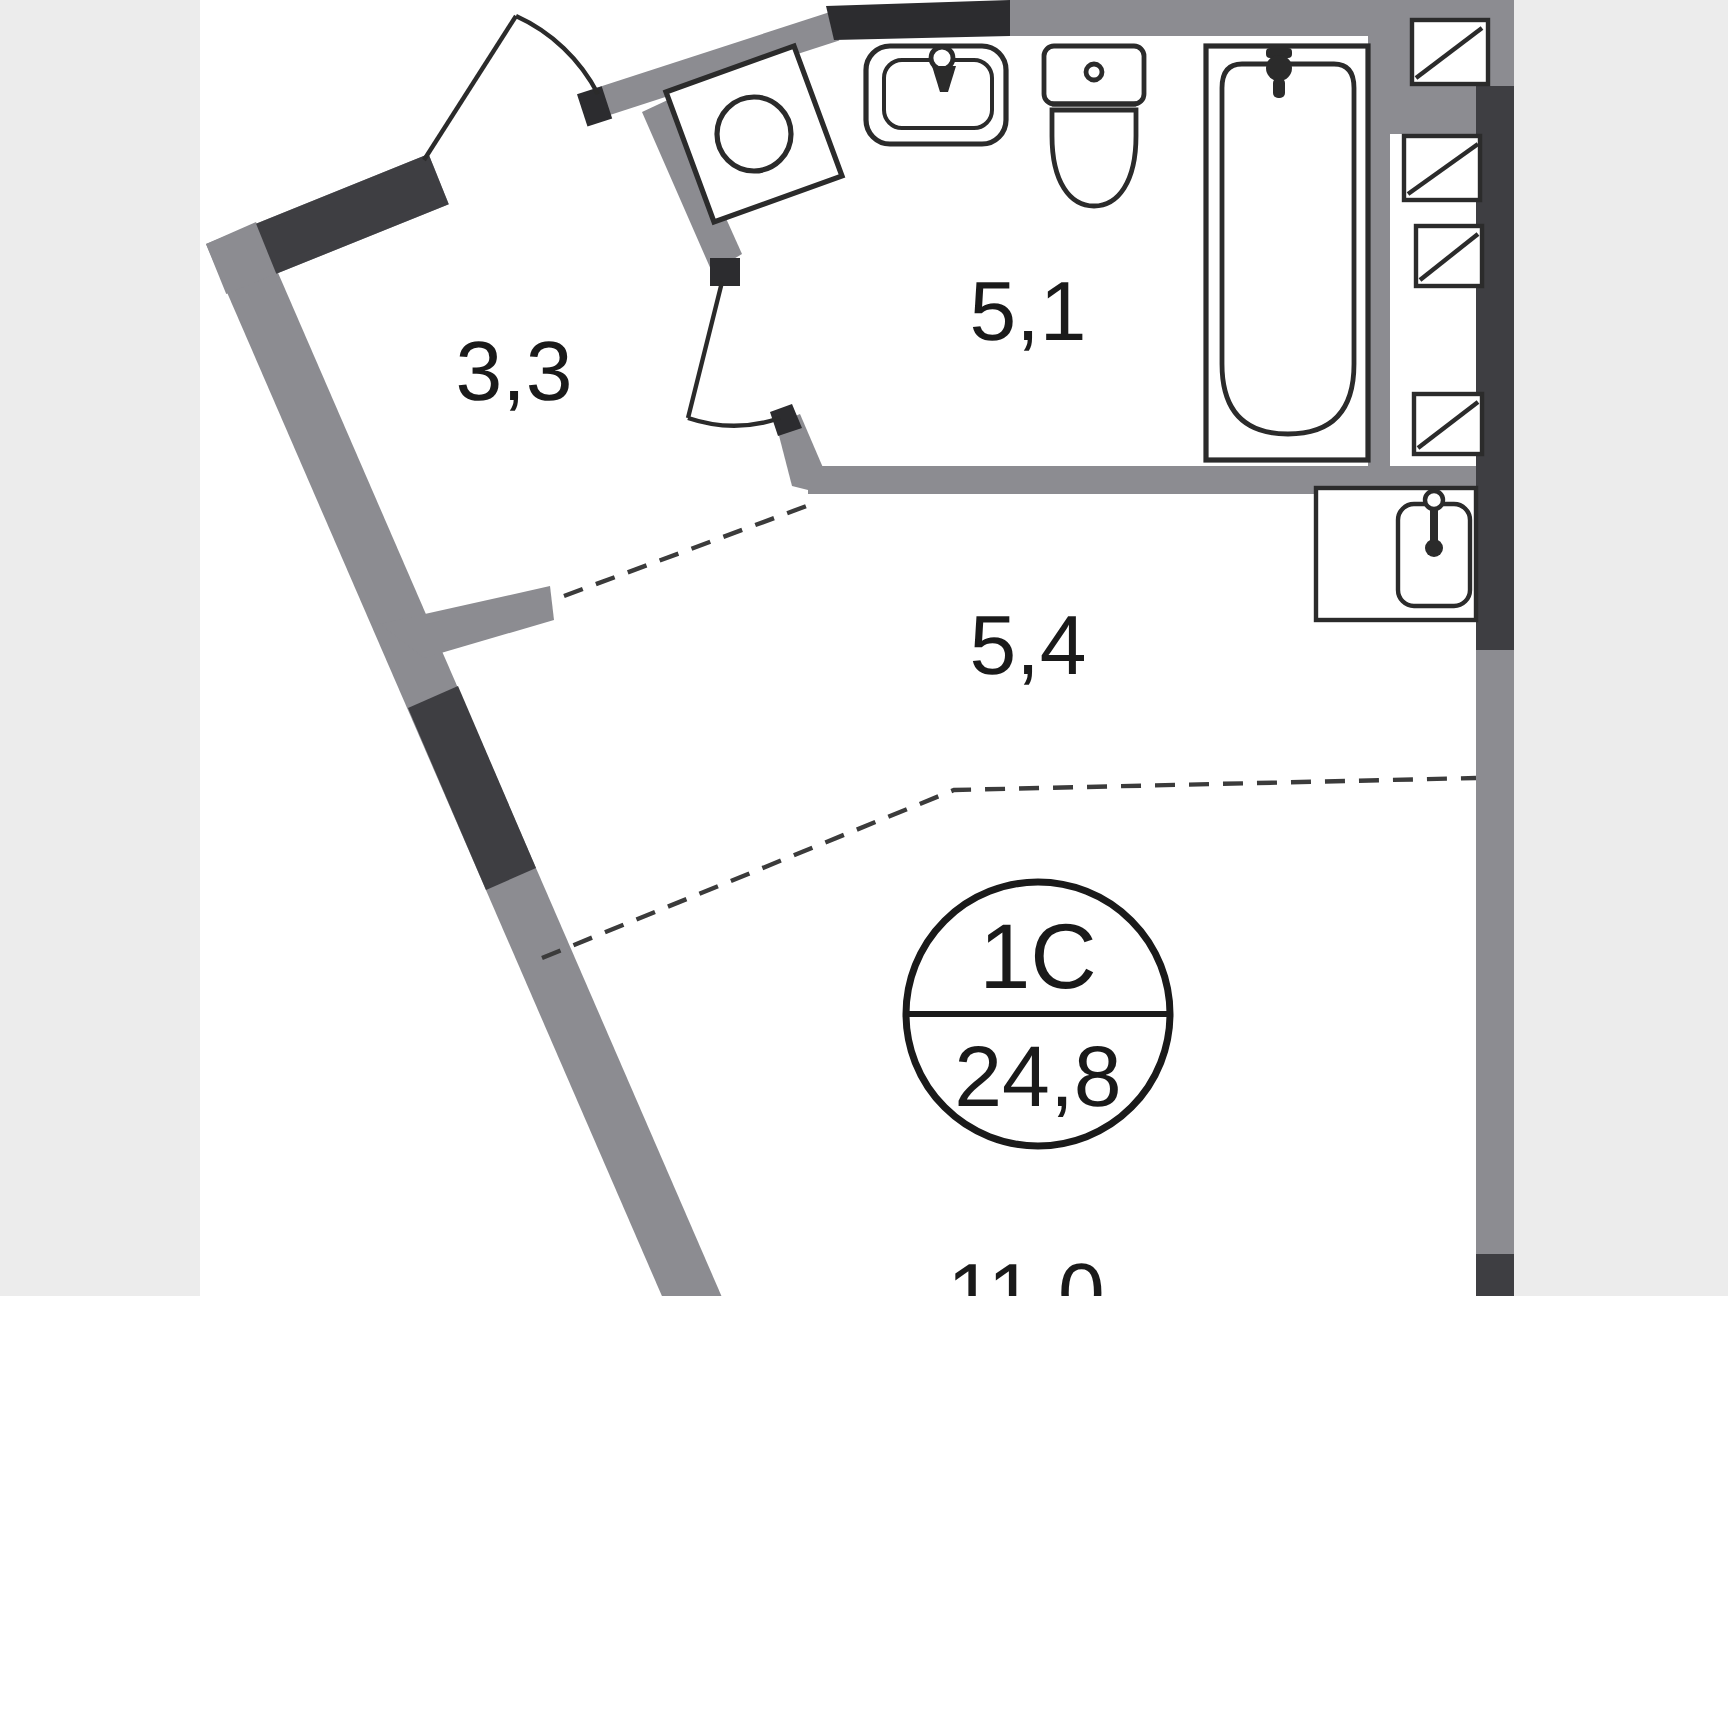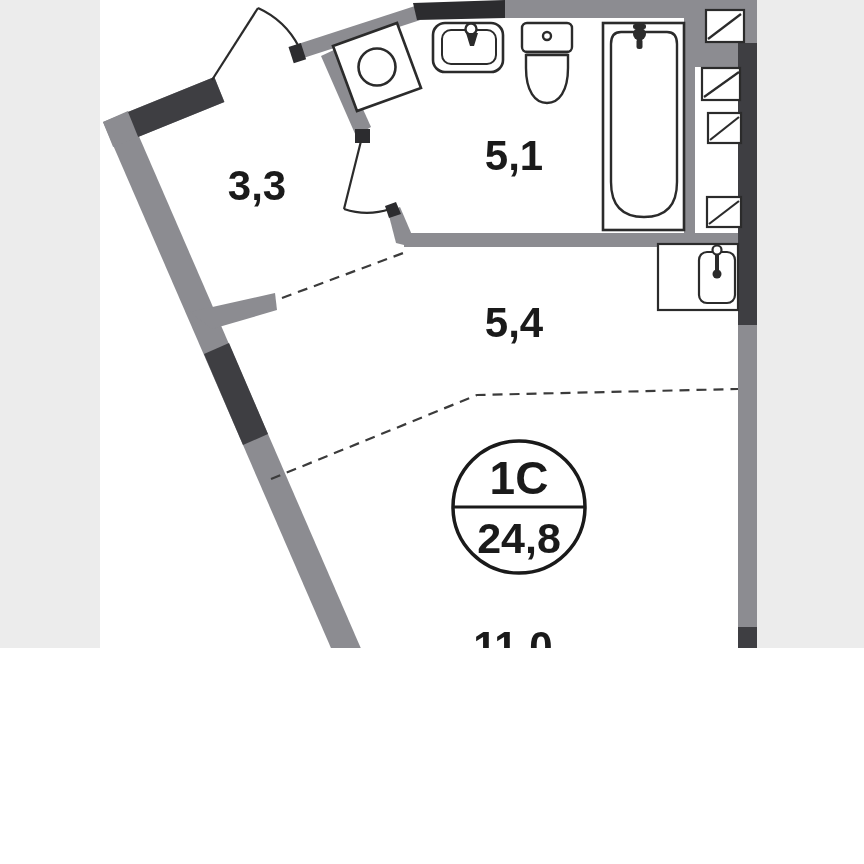--- a/index.html
+++ b/index.html
@@ -1,17 +1,17 @@
 <!DOCTYPE html>
 <html><head>
 <meta charset="utf-8">
 <style>
   html,body{margin:0;padding:0;background:#ffffff;}
   .stage{position:relative;width:864px;height:648px;background:#be185d;overflow:hidden;
-         font-family:"Liberation Sans", sans-serif;font-weight:bold;}
+         font-family:"Liberation Sans", sans-serif;}
   svg{display:block}
   .room-label{font-family:"Liberation Sans", sans-serif;font-size:42px;fill:#1a1a1a;}
   .badge-top{font-family:"Liberation Sans", sans-serif;font-size:46px;fill:#1a1a1a;}
   .badge-bottom{font-family:"Liberation Sans", sans-serif;font-size:43px;fill:#1a1a1a;}
 </style>
 </head>
 <body>
 
 <div class="stage">
 <svg width="864" height="864" viewBox="0 0 864 864">

